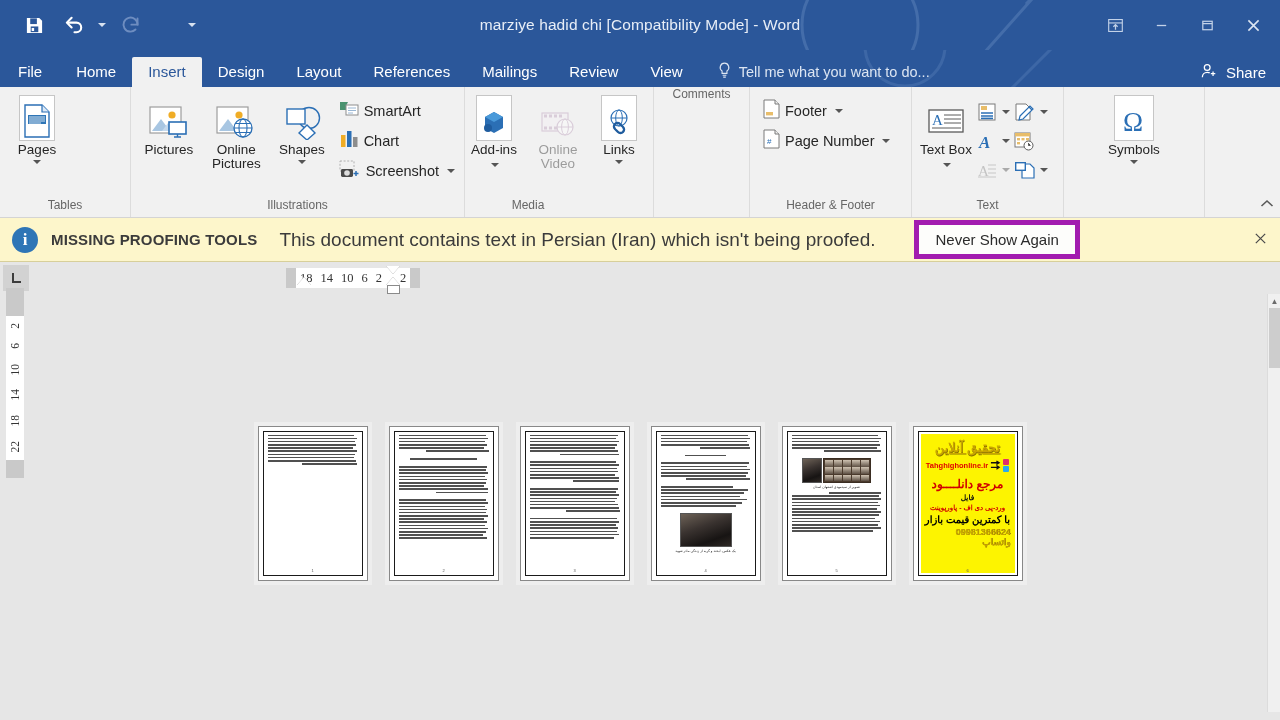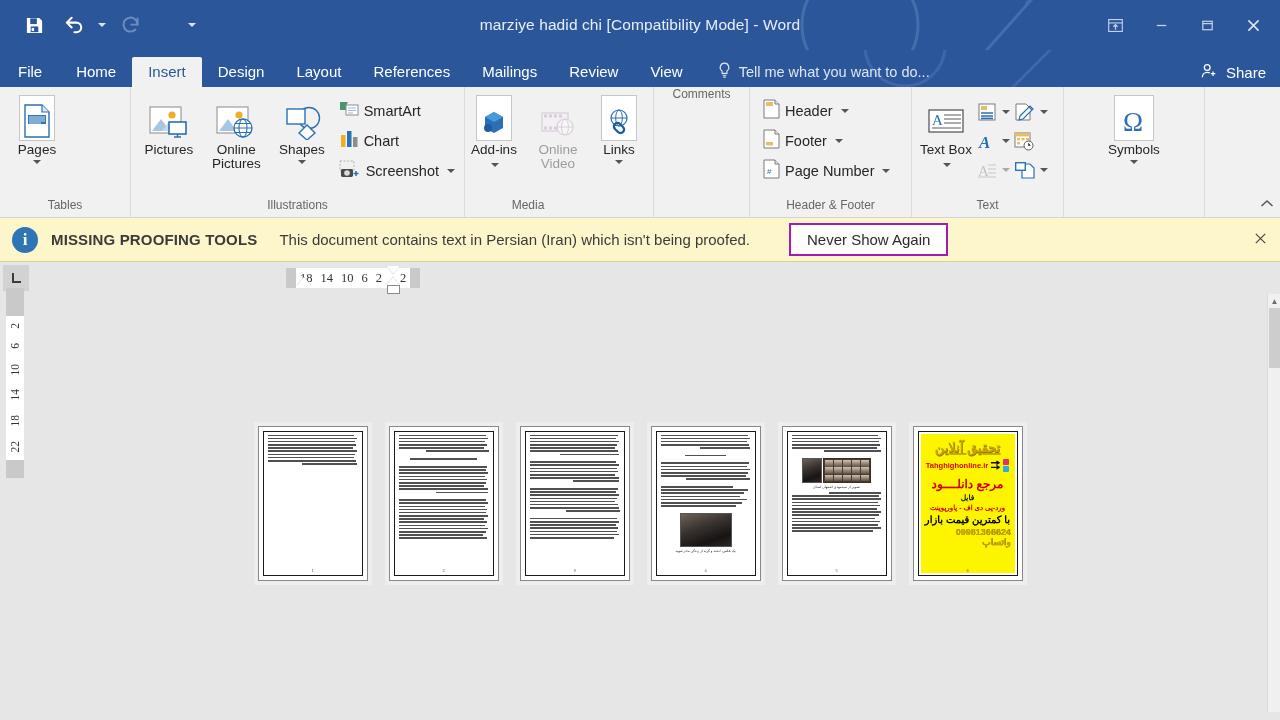--- a/index.html
+++ b/index.html
@@ -109,23 +109,23 @@
   .msgbar{
     height:44px; background:#fdf6cb; border-bottom:1px solid #d7cf9a;
     display:flex; align-items:center; padding:0 10px 0 12px; gap:13px;
   }
   .msgbar .infoicon{
     width:26px;height:26px;border-radius:50%;background:#2e75b6;color:#fff;
     display:flex;align-items:center;justify-content:center;font-size:17px;
     font-family:"Liberation Serif",serif; font-weight:bold; flex:none;
   }
   .msg-strong{ font-size:15px; color:#3b3b3b; font-weight:bold; letter-spacing:.15px;}
-  .msg-text{ font-size:15px; color:#3b3b3b; margin-left:9px;}
+  .msg-text{ font-size:19px; color:#3b3b3b; margin-left:9px;}
   .neverbtn{
-    margin-left:26px; background:#fdfdfb; border:2px solid #a21caf;
+    margin-left:26px; background:#fdfdfb; border:5px solid #a21caf;
     font-size:15px; color:#2b2b2b; padding:6px 16px; font-family:"Liberation Sans",sans-serif;
   }
   .msgclose{ margin-left:auto; color:#4a4a4a; font-size:19px; padding-right:2px;}
 
   
   .rulerrow{ height:32px; background:#e6e6e6; display:flex; align-items:center; position:relative;}
   .tabstop{
     width:26px;height:26px;margin-left:3px;background:#d2d2d2;
     display:flex;align-items:center;justify-content:center;font-size:14px;color:#3c3c3c;
     font-family:"Liberation Serif",serif;
@@ -504,31 +504,20 @@
   </div>
 
   <div class="grp" style="width:162px">
     <div class="grp-body">
       <div class="smallcol" style="padding-left:4px">
         <div class="smallbtn">
           <span>
             <svg width="17" height="20" viewBox="0 0 17 20">
               <path d="M1 1h11l4 4v14H1z" fill="#fff" stroke="#7a7a7a" stroke-width="1"></path>
               <path d="M12 1v4h4" fill="#eee" stroke="#7a7a7a" stroke-width="1"></path>
-              <rect x="3" y="3" width="7" height="4" fill="#e8bd6a"></rect>
-            </svg>
-          </span>
-          <span class="lb">Header</span>
-          <i class="car"></i>
-        </div>
-        <div class="smallbtn">
-          <span>
-            <svg width="17" height="20" viewBox="0 0 17 20">
-              <path d="M1 1h11l4 4v14H1z" fill="#fff" stroke="#7a7a7a" stroke-width="1"></path>
-              <path d="M12 1v4h4" fill="#eee" stroke="#7a7a7a" stroke-width="1"></path>
               <rect x="3" y="13" width="7" height="3.4" fill="#e8bd6a"></rect>
             </svg>
           </span>
           <span class="lb">Footer</span>
           <i class="car"></i>
         </div>
         <div class="smallbtn">
           <span>
             <svg width="17" height="20" viewBox="0 0 17 20">
               <path d="M1 1h11l4 4v14H1z" fill="#fff" stroke="#7a7a7a" stroke-width="1"></path>

